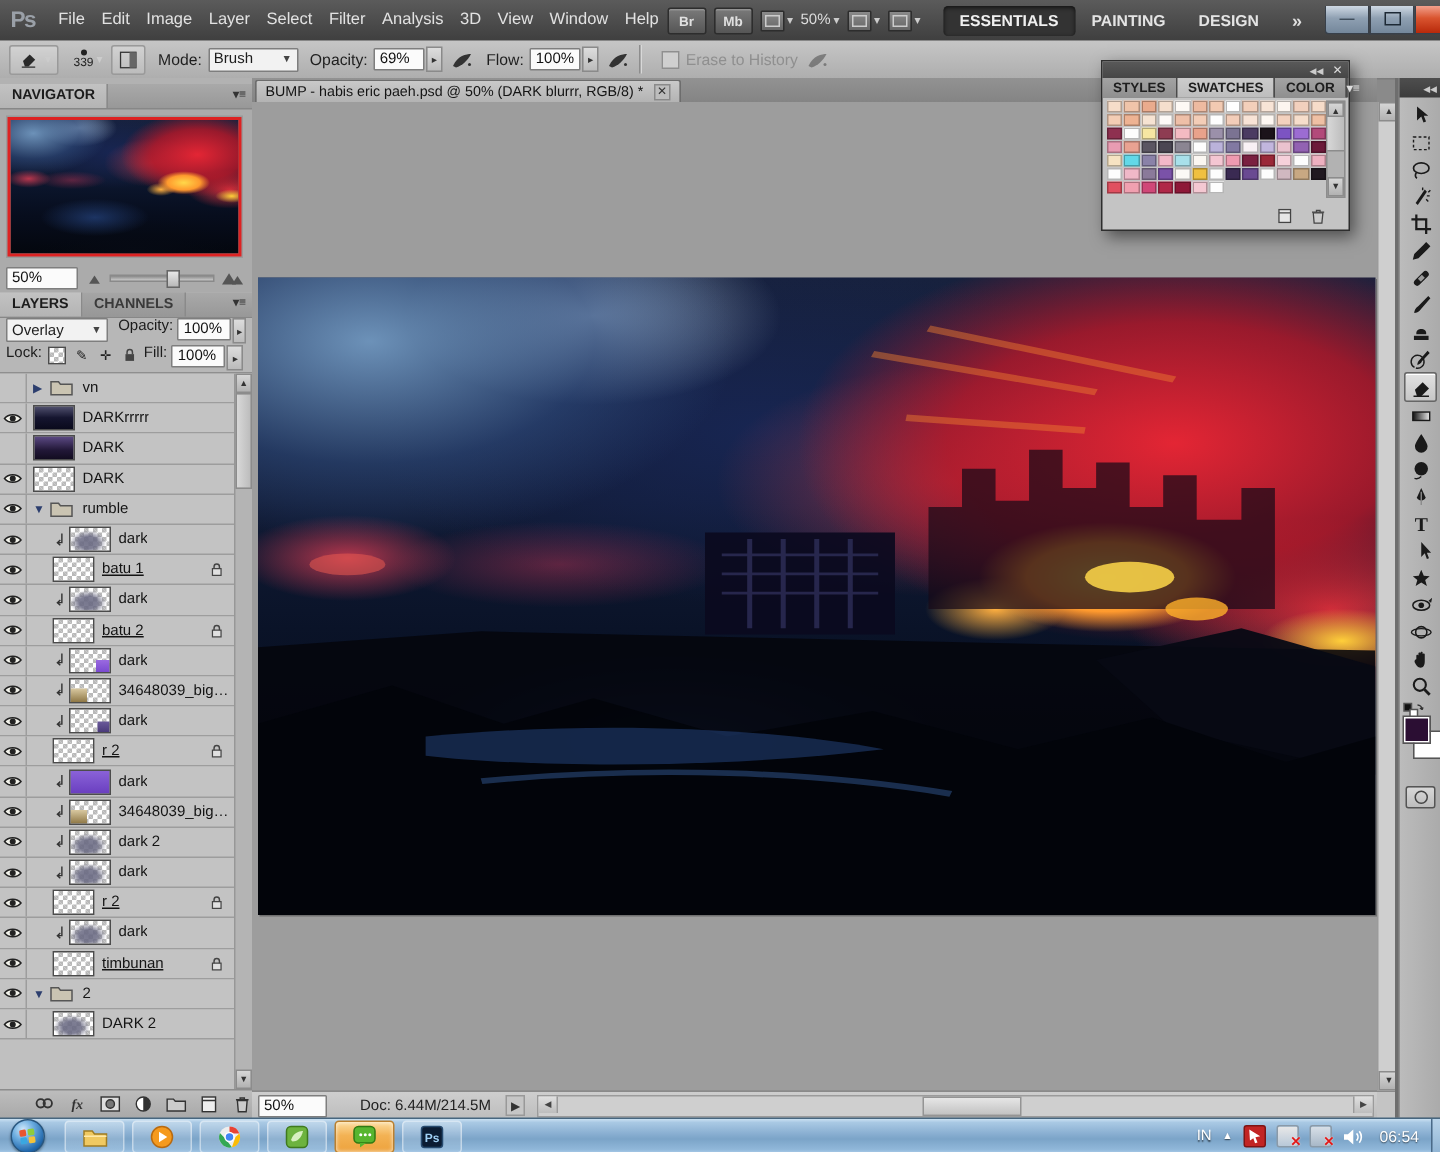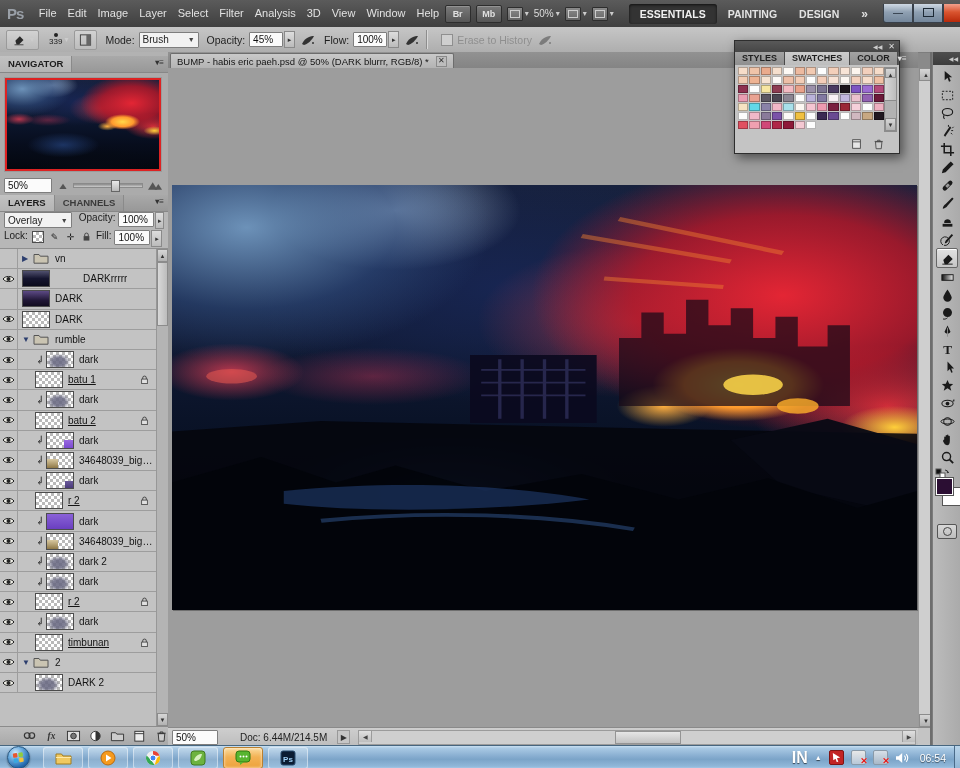--- a/index.html
+++ b/index.html
@@ -207,21 +207,21 @@
            display:flex;align-items:center}
   #start-orb{width:21px;height:21px;border-radius:50%;margin-left:7px;border:1px solid #28567e;
              background:radial-gradient(circle at 35% 28%,#cfe8fb 0%,#6bacdf 35%,#2268ac 72%,#0d3f77 100%);
              display:flex;align-items:center;justify-content:center;box-shadow:0 1px 2px rgba(0,0,0,.4)}
   #task-icons{display:flex;gap:5px;margin-left:13px;height:21px;align-items:center}
   .task-btn{width:38px;height:20px;border-radius:3px;border:1px solid rgba(255,255,255,.45);
             background:linear-gradient(rgba(255,255,255,.25),rgba(255,255,255,.06));
             display:flex;align-items:center;justify-content:center}
   .task-btn.active{background:linear-gradient(#fcdc9e,#f3b254 45%,#eda23c);border:1px solid #ba8030;box-shadow:inset 0 0 3px rgba(255,255,255,.8)}
   #tray{margin-left:auto;display:flex;align-items:center;gap:7px;margin-right:8px;color:#fff}
-  #tray-lang{font-size:16px;font-weight:bold;text-shadow:0 1px 1px rgba(0,0,0,.6)}
+  #tray-lang{font-size:10px;font-weight:normal;text-shadow:0 1px 1px rgba(0,0,0,.6)}
   #tray-chevron{font-size:7px;text-shadow:0 1px 1px rgba(0,0,0,.6)}
   .tray-ico{width:13px;height:13px;position:relative;border-radius:2px}
   .tray-x{position:absolute;right:-3px;bottom:-2px;color:#e01818;font-size:9px;font-weight:bold;text-shadow:0 0 1px #fff}
   #tray-clock{font-size:10.5px;text-shadow:0 1px 1px rgba(0,0,0,.6);margin-left:4px}
   #show-desktop{width:5px;height:23px;border-left:1px solid #4a6a88;background:linear-gradient(180deg,#b9d4ea,#8fb4d4)}
 </style>
 </head>
 <body>
 
 <div class="abs" id="titlebar">
@@ -292,21 +292,21 @@
         <rect x="1" y="1" width="12" height="12" fill="none" stroke="#333"></rect>
         <rect x="8" y="1" width="5" height="12" fill="#666"></rect>
       </svg>
   </span>
   <span class="ob-label">Mode:</span>
   <span class="lp-dd" style="width:52px">
       <span>Brush</span>
       <span class="dd-caret">▼</span>
     </span>
   <span class="ob-label">Opacity:</span>
-  <span class="field">45%</span>
+  <span class="field">69%</span>
   <span class="spin">▸</span>
   <svg class="air-icon" viewBox="0 0 16 14">
       <path d="M2 11 C5 4 11 3 14 3 C12 7 8 11 4 12 Z" fill="#333"></path>
       <circle cx="13" cy="10" r="1" fill="#333"></circle>
     </svg>
   <span class="ob-label">Flow:</span>
   <span class="field">100%</span>
   <span class="spin">▸</span>
   <svg class="air-icon" viewBox="0 0 16 14">
       <path d="M2 11 C5 4 11 3 14 3 C12 7 8 11 4 12 Z" fill="#333"></path>
@@ -392,21 +392,21 @@
             <span class="lname">vn</span>
           </span>
         </div>
         <div class="lrow">
           <span class="eye-cell">
             <svg width="13" height="10" viewBox="0 0 13 10">
               <path d="M1 5 C3.6 1.6 9.4 1.6 12 5 C9.4 8.4 3.6 8.4 1 5 Z" fill="#f2f2ea" stroke="#222"></path>
               <circle cx="6.5" cy="5" r="2" fill="#222"></circle>
             </svg>
           </span>
-          <span class="lmain" style="padding-left: 4px; gap: 28px;">
+          <span class="lmain" style="padding-left: 4px;">
             <span class="thumb navy"></span>
             <span class="lname">DARKrrrrr</span>
           </span>
         </div>
         <div class="lrow">
           <span class="eye-cell"></span>
           <span class="lmain" style="padding-left: 4px;">
             <span class="thumb purple-dark"></span>
             <span class="lname">DARK</span>
           </span>

